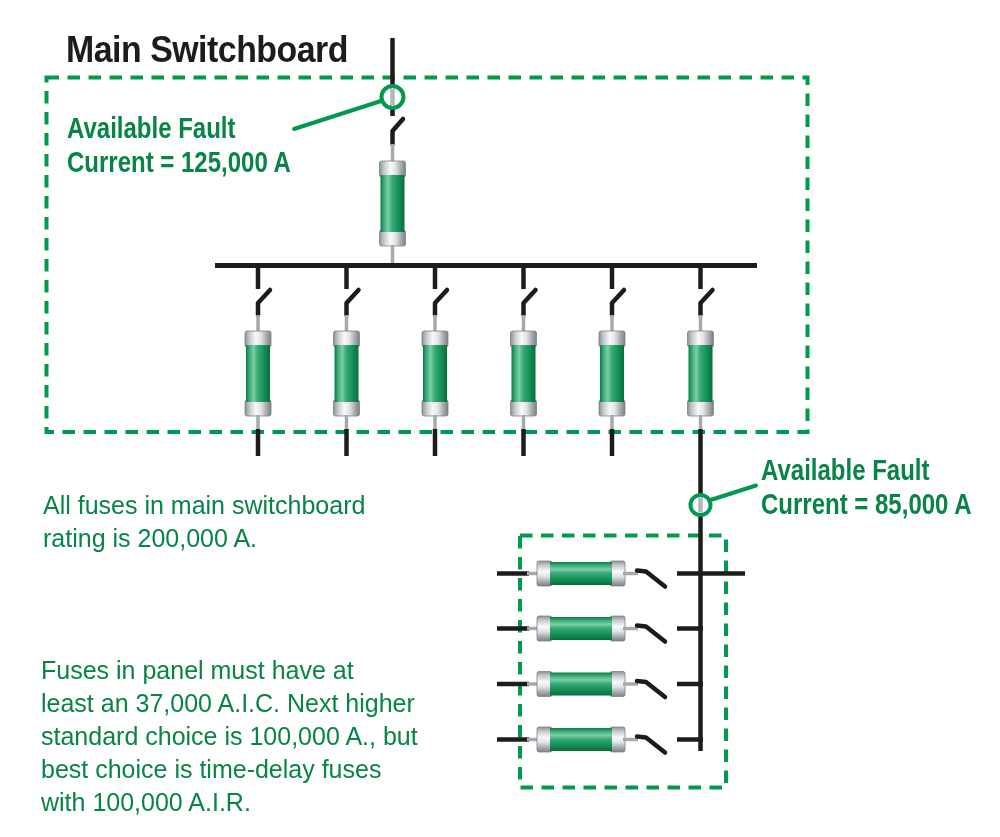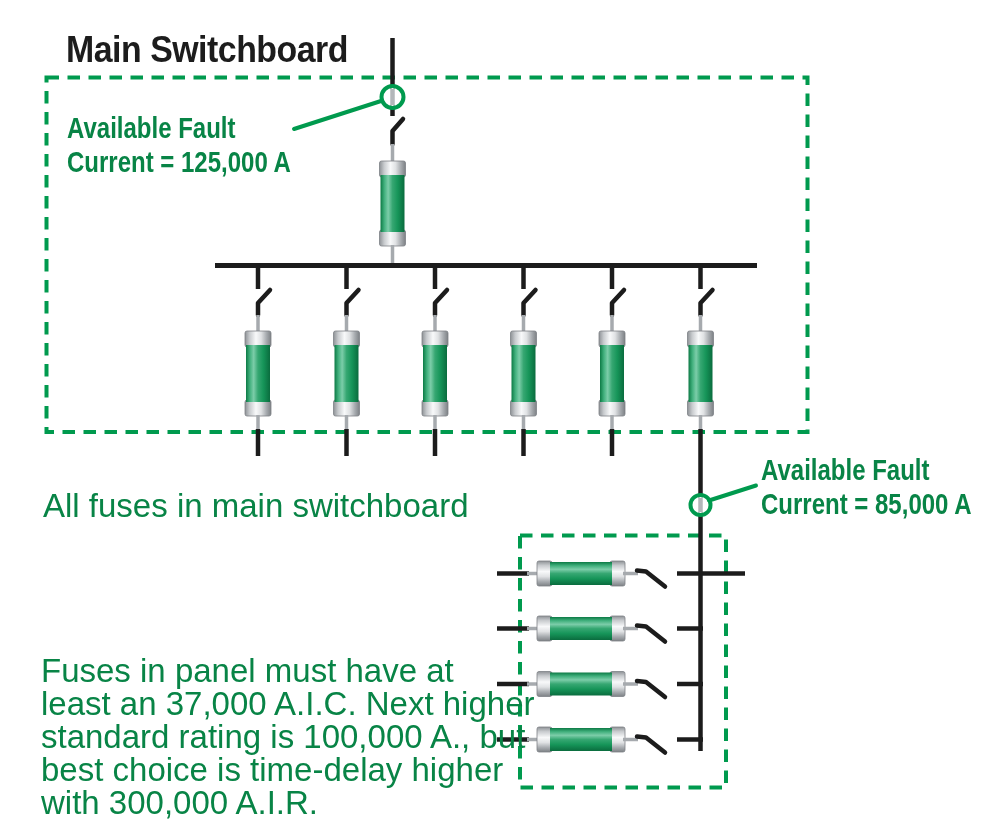--- a/index.html
+++ b/index.html
@@ -35,21 +35,21 @@
     font-size: 36px; font-weight: bold; color: var(--ink);
     transform: scaleX(0.94); transform-origin: 0 0; letter-spacing: -0.5px;
   }
   .fault-label {
     font-size: 30px; font-weight: bold; color: var(--text-green);
     line-height: 34px; transform: scaleX(0.8); transform-origin: 0 0;
   }
   .fault-label-main { left: 67px; top: 103px; }
   .fault-label-panel { left: 761px; top: 445px; }
   .note {
-    font-size: 33px; color: var(--text-green); line-height: 33px;
+    font-size: 25px; color: var(--text-green); line-height: 33px;
   }
   .note-switchboard { left: 43px; top: 481px; }
   .note-panel { left: 41px; top: 646px; }
 </style>
 </head>
 <body>
 
 <div id="stage">
 
   <svg id="diagram-svg" viewBox="0 0 1000 837">
@@ -215,23 +215,24 @@
     <div>Current = 125,000 A</div>
   </div>
 
   <div class="txt fault-label fault-label-panel">
     <div>Available Fault</div>
     <div>Current = 85,000 A</div>
   </div>
 
   <div class="txt note note-switchboard">
     <div>All fuses in main switchboard</div>
+    <div>rating is 200,000 A.</div>
   </div>
 
   <div class="txt note note-panel">
     <div>Fuses in panel must have at</div>
     <div>least an 37,000 A.I.C. Next higher</div>
-    <div>standard rating is 100,000 A., but</div>
-    <div>best choice is time-delay higher</div>
-    <div>with 300,000 A.I.R.</div>
+    <div>standard choice is 100,000 A., but</div>
+    <div>best choice is time-delay fuses</div>
+    <div>with 100,000 A.I.R.</div>
   </div>
 
 </div>
 
 </body></html>

